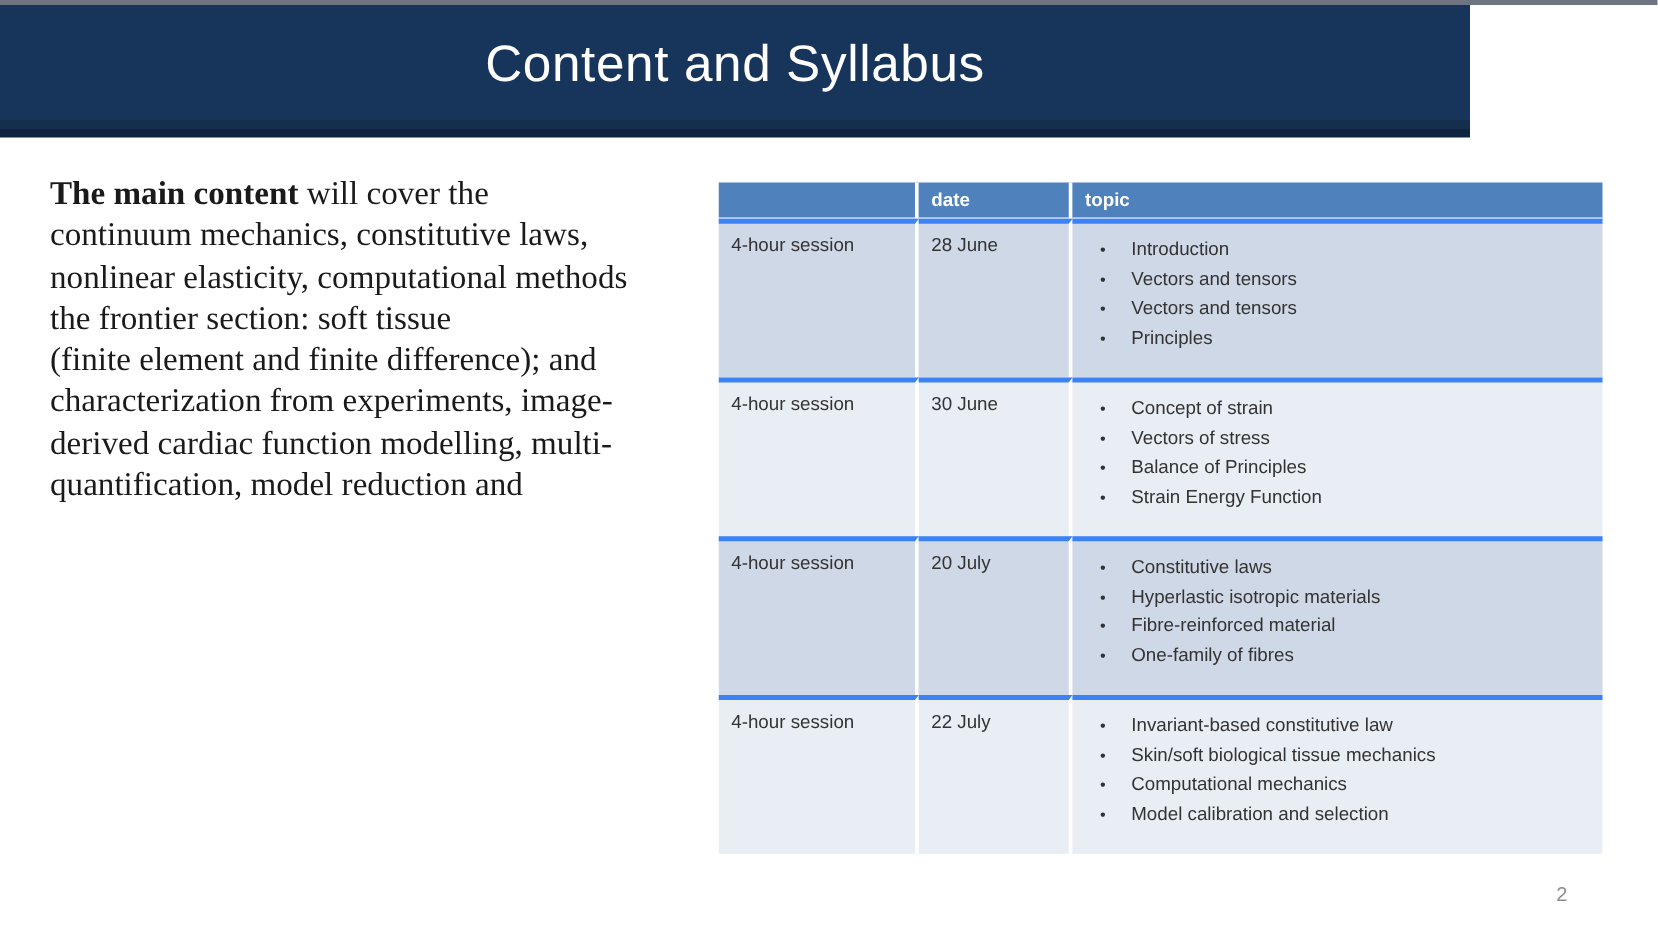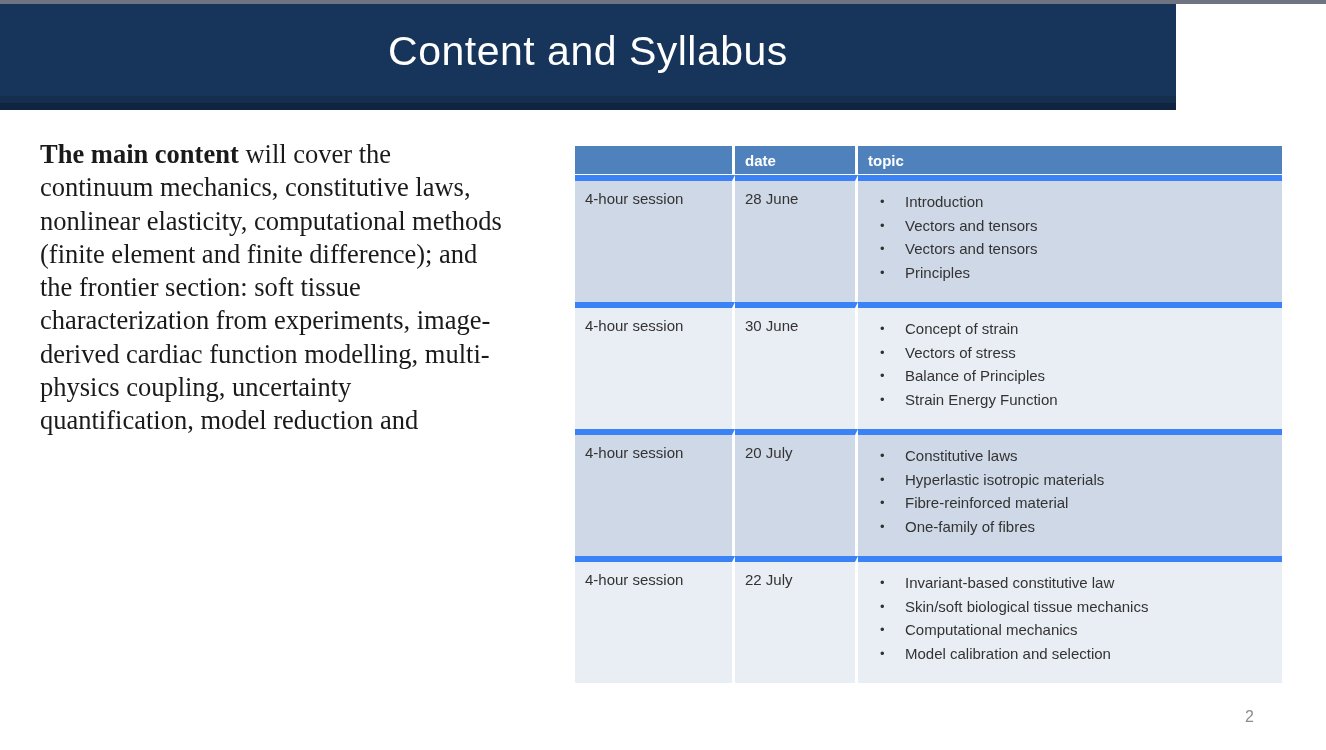--- a/index.html
+++ b/index.html
@@ -62,21 +62,21 @@
     background:var(--table-header-bg);
     color:var(--table-header-text);
     font-weight:bold;text-align:left;
     height:28px;padding:0 0 0 10px;
     border-bottom:1px solid #ffffff;
     font-size:15px;vertical-align:middle;
   }
   thead th.sep, tbody td.sep{border-right:3px solid #ffffff;}
   tbody td{
     vertical-align:top;
-    border-top:6px solid #3b82f6;
+    border-top:4px solid #3b82f6;
     padding:9px 6px 12px 10px;
   }
   tbody tr{height:127px;}
   tbody tr.band-dark td{background:var(--row-band-dark);}
   tbody tr.band-light td{background:var(--row-band-light);}
   ul.topics{
     list-style:none;margin:0;padding:0;
   }
   ul.topics li{
     display:flex;line-height:23.5px;
@@ -98,25 +98,24 @@
   <div class="top-strip"></div>
 
   <div class="title-bar">
     <div class="slide-title">Content and Syllabus</div>
   </div>
 
   <div class="intro">
     <b>The main content</b><span class="ln-first"> will cover the</span>
     <span class="ln">continuum mechanics, constitutive laws,</span>
     <span class="ln">nonlinear elasticity, computational methods</span>
+    <span class="ln">the frontier section: soft tissue</span>
     <span class="ln">(finite element and finite difference); and</span>
-    <span class="ln">the frontier section: soft tissue</span>
     <span class="ln">characterization from experiments, image-</span>
     <span class="ln">derived cardiac function modelling, multi-</span>
-    <span class="ln">physics coupling, uncertainty</span>
     <span class="ln">quantification, model reduction and</span>
   </div>
 
   <table class="syllabus">
     <colgroup>
         <col class="c1">
         <col class="c2">
         <col class="c3">
       </colgroup>
     <thead>

